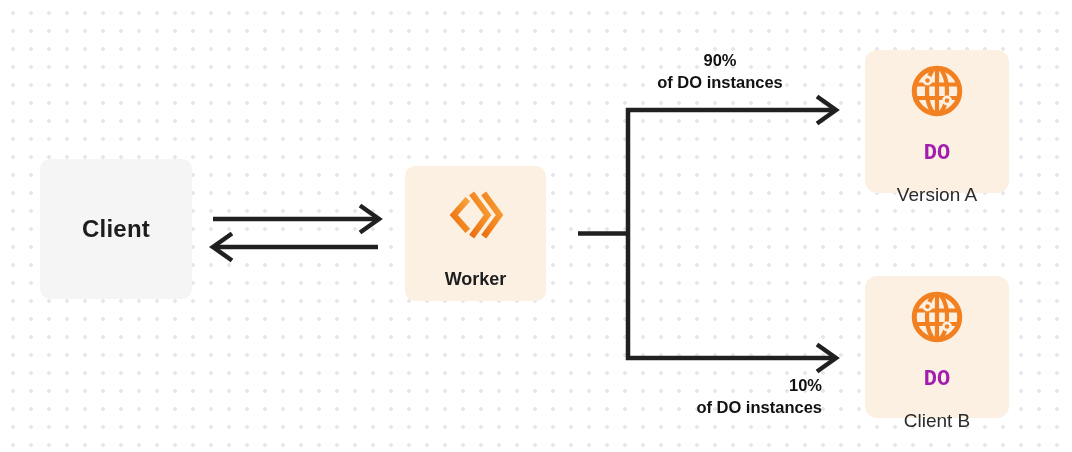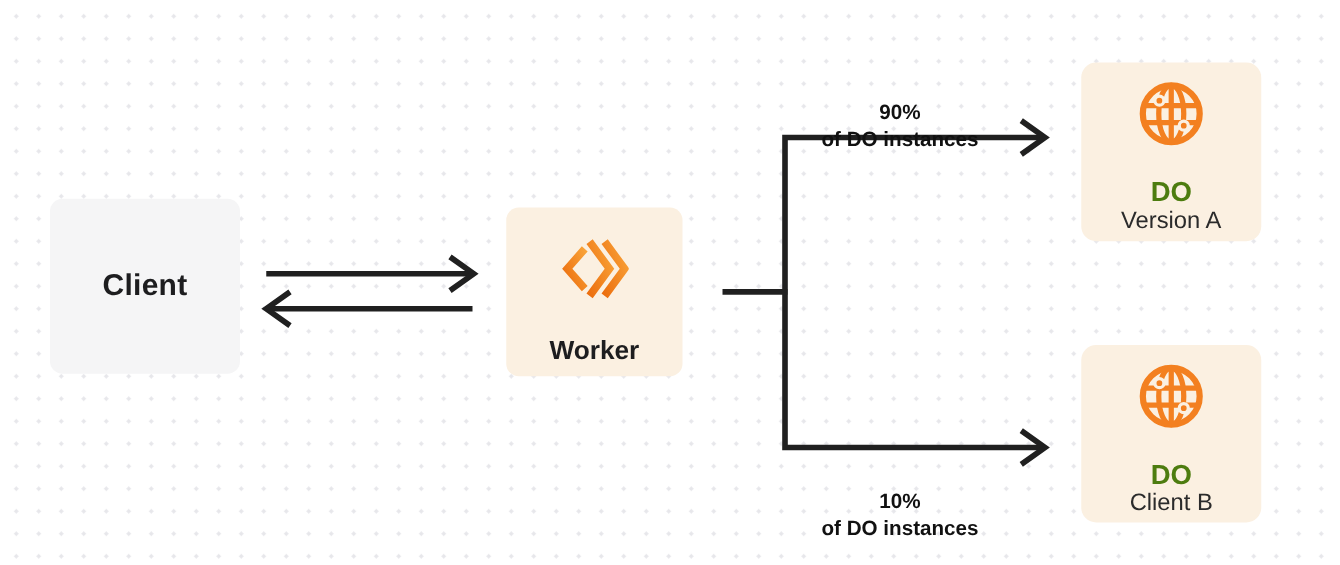--- a/index.html
+++ b/index.html
@@ -48,53 +48,52 @@
   .worker-node {
     left: 405px; top: 166px;
     width: 141px; height: 135px;
     background: #fbf0e1;
     border-radius: 10px;
     justify-content: flex-start;
     padding-top: 22px;
   }
   .worker-label {
     margin-top: 27px;
-    font-size: 21px; font-weight: 700;
+    font-size: 18px; font-weight: 700;
     color: #1d1d1f;
   }
   .do-node {
     width: 144px;
     background: #fbf0e1;
     border-radius: 12px;
     justify-content: flex-start;
     padding-top: 13px;
   }
   .do-node-a { left: 865px; top: 50px; height: 143px; }
   .do-node-b { left: 865px; top: 276px; height: 142px; }
   .do-title {
     margin-top: 24px;
     font-size: 22px; font-weight: 700;
-    line-height: 1; color: #4d7c0f;
+    line-height: 1; color: #a21caf; font-family: Liberation Mono, monospace;
   }
   .do-subtitle {
-    margin-top: 1px;
+    margin-top: 19px;
     font-size: 19px; font-weight: 400;
     line-height: 1.2; color: #2b2b2b;
   }
   .branch-label {
     position: absolute;
     left: 618px; width: 204px;
     text-align: center;
     font-size: 16.5px; font-weight: 700;
     color: #111111;
     line-height: 22px;
-    margin-top: 30px;
   }
   .branch-label-top { top: 49px; }
-  .branch-label-bottom { top: 360px; }
+  .branch-label-bottom { top: 374px; text-align: right; }
   .icon-box { line-height: 0; }
 </style>
 </head>
 <body>
 
 <div class="canvas">
 
   <svg class="connectors" viewBox="0 0 1072 452" xmlns="http://www.w3.org/2000/svg">
 
     <path d="M213,219 L377,219"></path>

